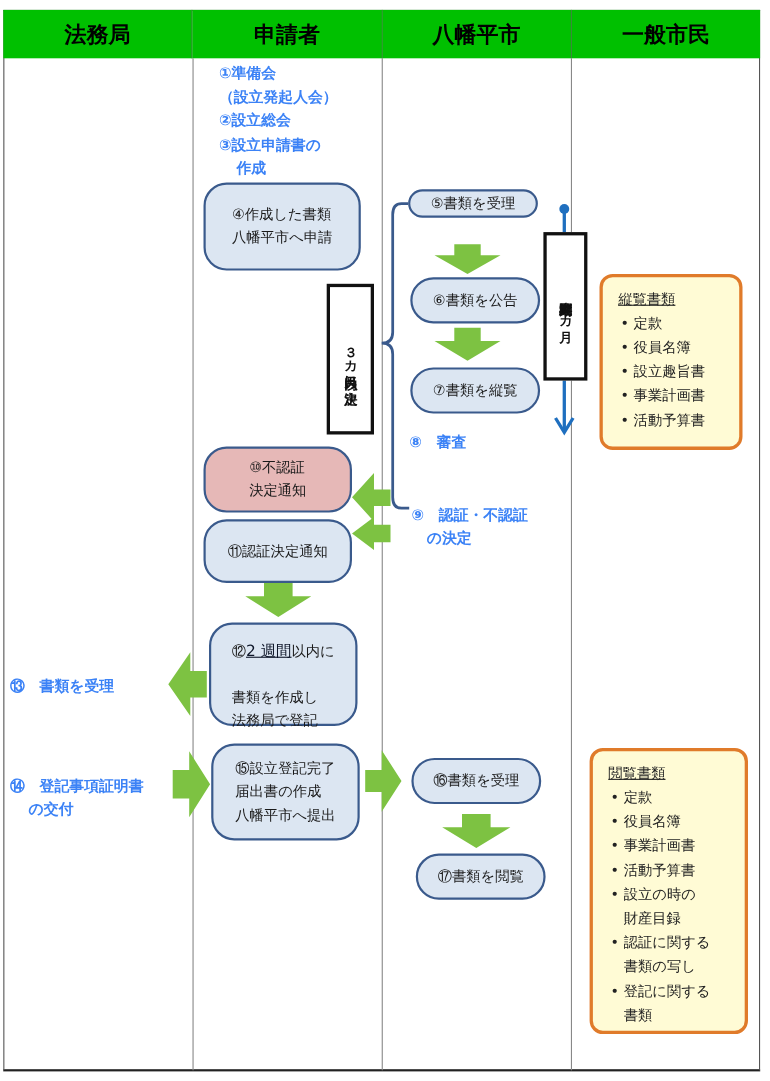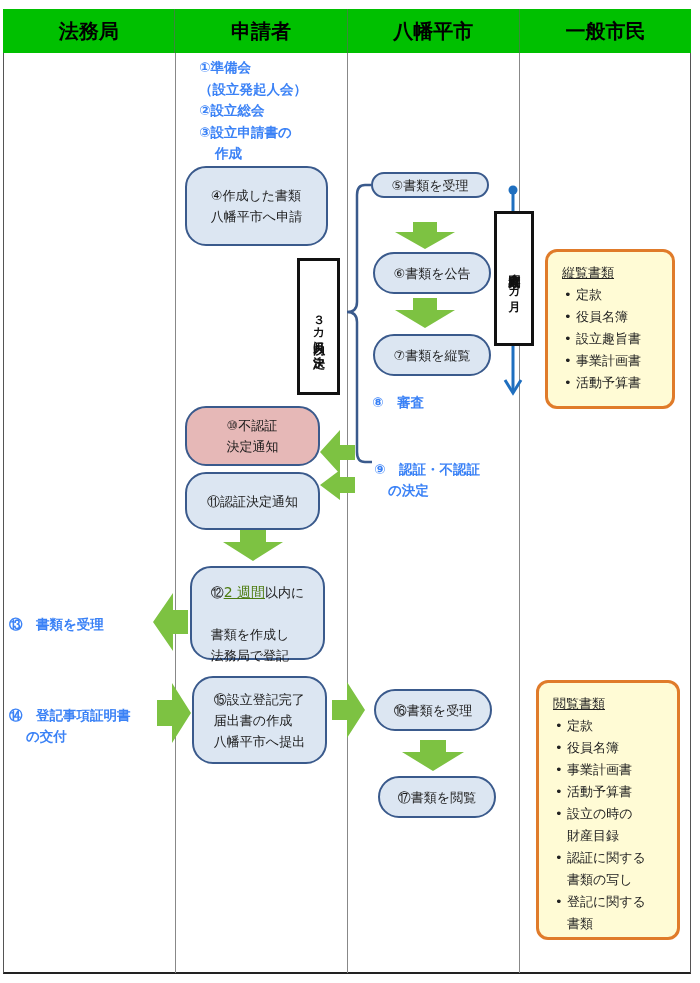--- a/index.html
+++ b/index.html
@@ -21,21 +21,21 @@
   .vbox { position: absolute; border: 3px solid #111; background: #fff; box-sizing: border-box;
           font-size: 12px; font-weight: bold; line-height: 17px; text-align: center;
           display: flex; align-items: center; justify-content: center; }
   .vbox span { writing-mode: vertical-rl; text-orientation: upright; letter-spacing: 0px; }
   .docbox { position: absolute; border: 3px solid #e07b2a; border-radius: 12px; background: #fffbd5;
             box-sizing: border-box; padding: 10px 0 0 18px; font-size: 13px; line-height: 22px; color: #222; }
   .docbox .ttl { text-decoration: underline; margin-left: -4px; }
   .docbox .it { position: relative; padding-left: 10px; }
   .docbox .it::before { content: "•"; position: absolute; left: -2px; }
   .docbox .cont { padding-left: 10px; }
-  .red-text { color: #4d7c0f; text-decoration: underline; font-size: 14px; }
+  .red-text { color: #0f172a; text-decoration: underline; font-size: 14px; }
   svg.overlay { position: absolute; left: 0; top: 0; }
 </style>
 </head>
 <body>
 
 <div class="frame"></div>
 
 <div class="header">
   <div class="hcell">法務局</div>
   <div class="hcell">申請者</div>

